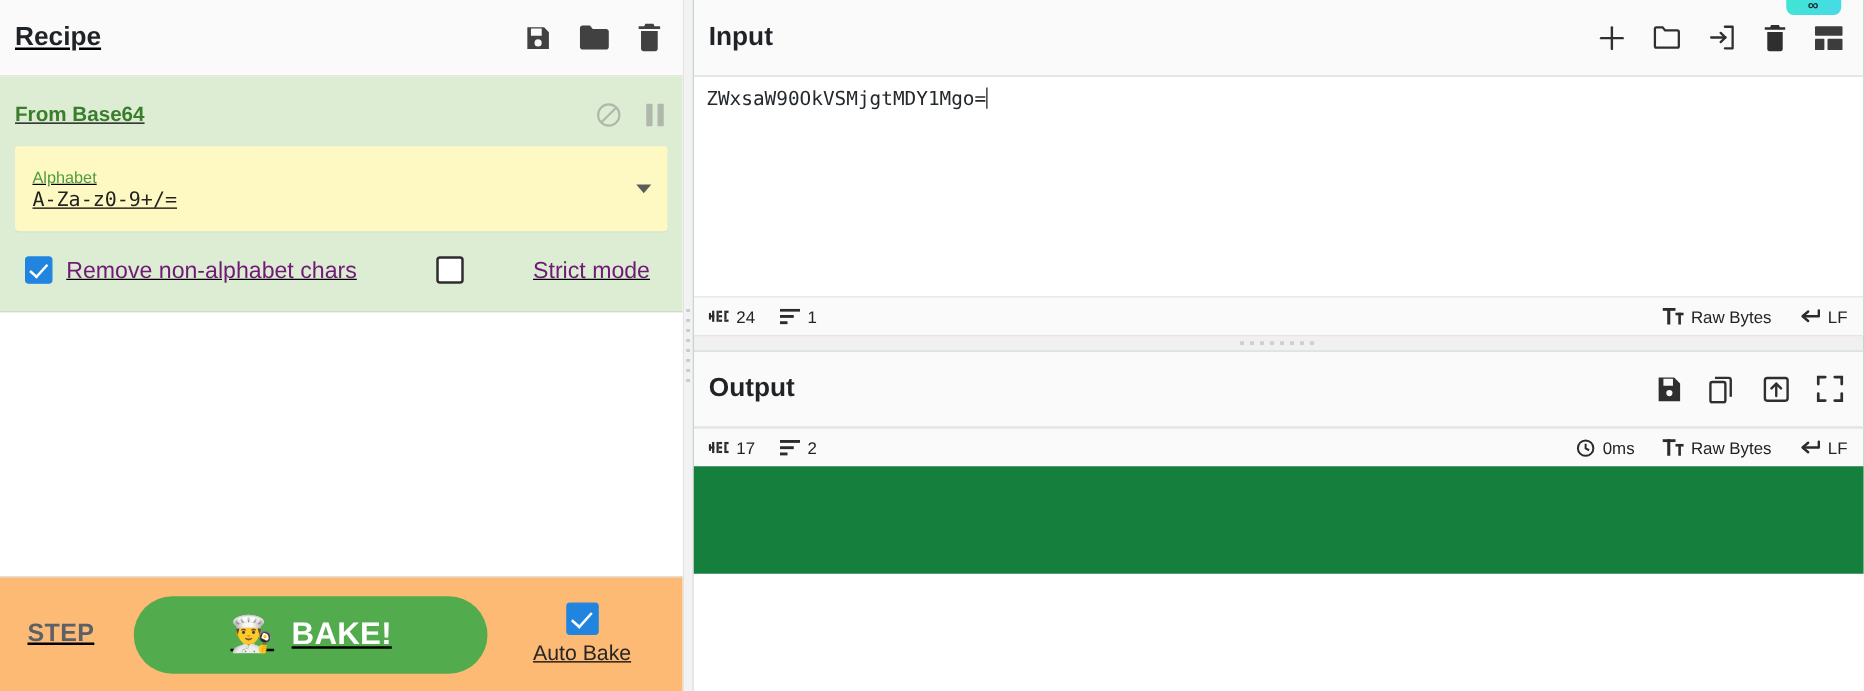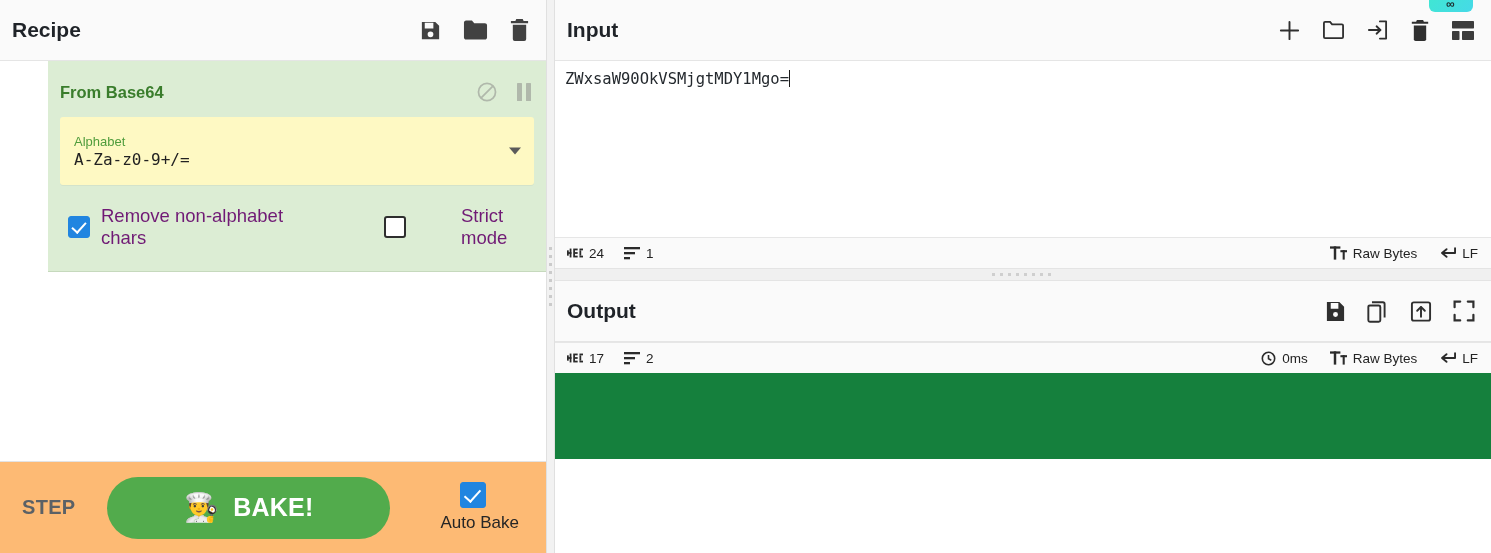--- a/index.html
+++ b/index.html
@@ -19,20 +19,21 @@
 
   
   #recipe-pane {
     position: relative;
     width: 546px;
     height: 553px;
     display: flex;
     flex-direction: column;
     background: #fff;
     box-sizing: border-box;
+    text-decoration: underline;
   }
   .pane-title-bar {
     height: 61px;
     min-height: 61px;
     background: #fafafa;
     border-bottom: 1px solid #e5e5e5;
     display: flex;
     align-items: center;
     padding: 0 16px 0 12px;
     box-sizing: border-box;
@@ -49,21 +50,20 @@
     align-items: center;
     gap: 21px;
   }
   .ti { cursor: pointer; display: block; line-height: 0; }
   .ti svg { display: block; }
 
   
   #recipe-list {
     flex: 0 0 auto;
     background: #fff;
-    padding-left: 48px;
   }
   .op {
     background: #dcedd4;
     border-bottom: 1px solid #c6d9bd;
     padding: 0 0 22px 0;
   }
   .op-head {
     display: flex;
     align-items: center;
     height: 38px;
@@ -203,21 +203,20 @@
     flex-direction: column;
     align-items: center;
     cursor: pointer;
   }
   #auto-bake .chk { width: 26px; height: 26px; border-radius: 3px; }
   #auto-bake .chk.on:after { left: 7.5px; top: 3px; width:7px; height:14px; }
   #auto-bake .ab-label {
     margin-top: 5px;
     font-size: 17px;
     color: #262626;
-    margin-left: 14px;
   }
 
   
   #v-splitter {
     width: 9px;
     height: 553px;
     background: #f2f2f2;
     border-left: 1px solid #e0e0e0;
     border-right: 1px solid #e0e0e0;
     box-sizing: border-box;

